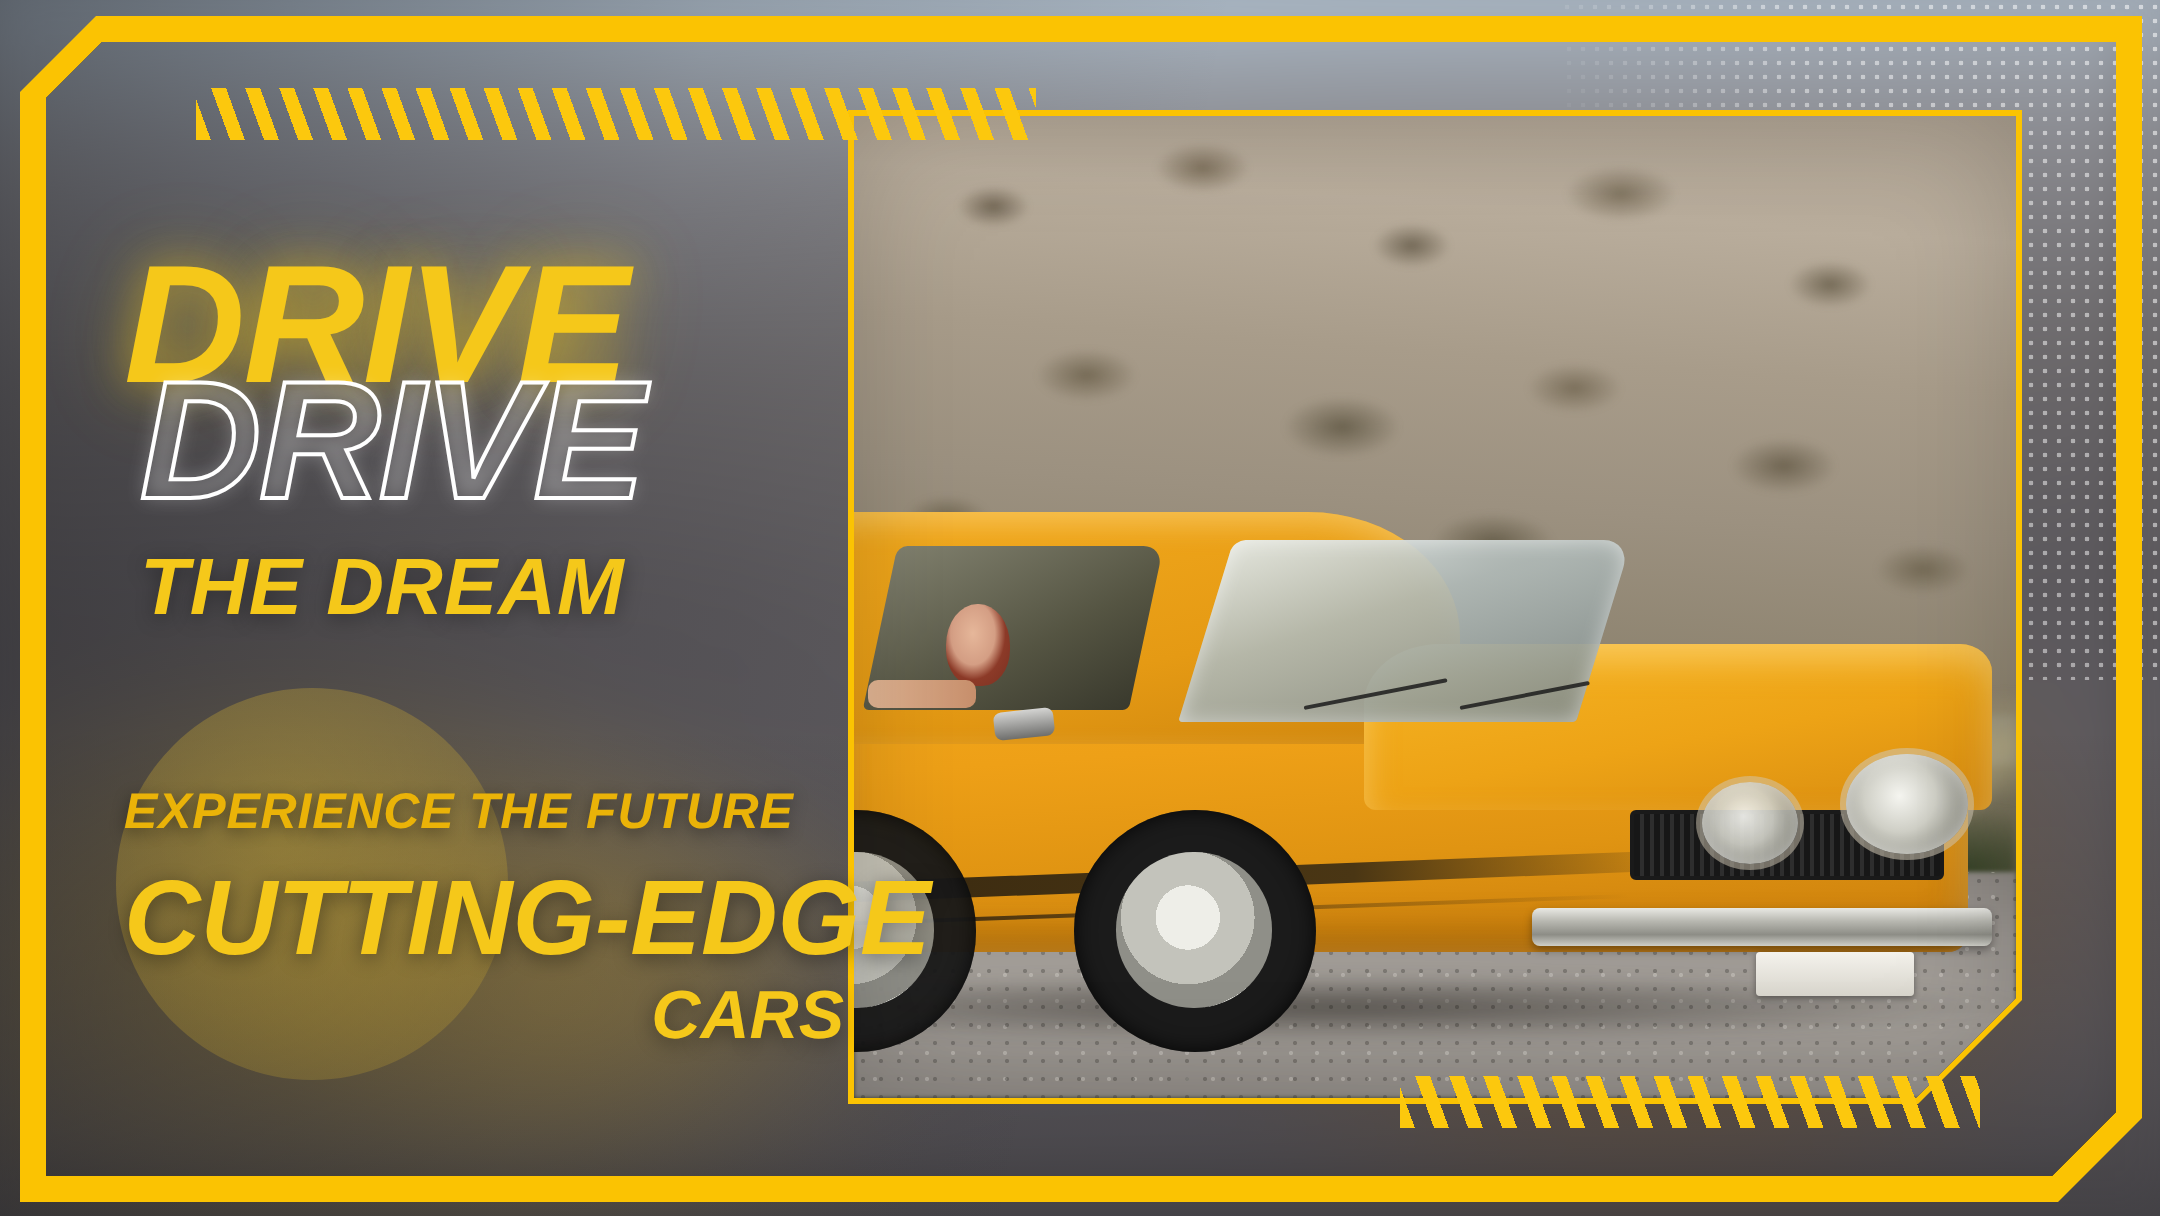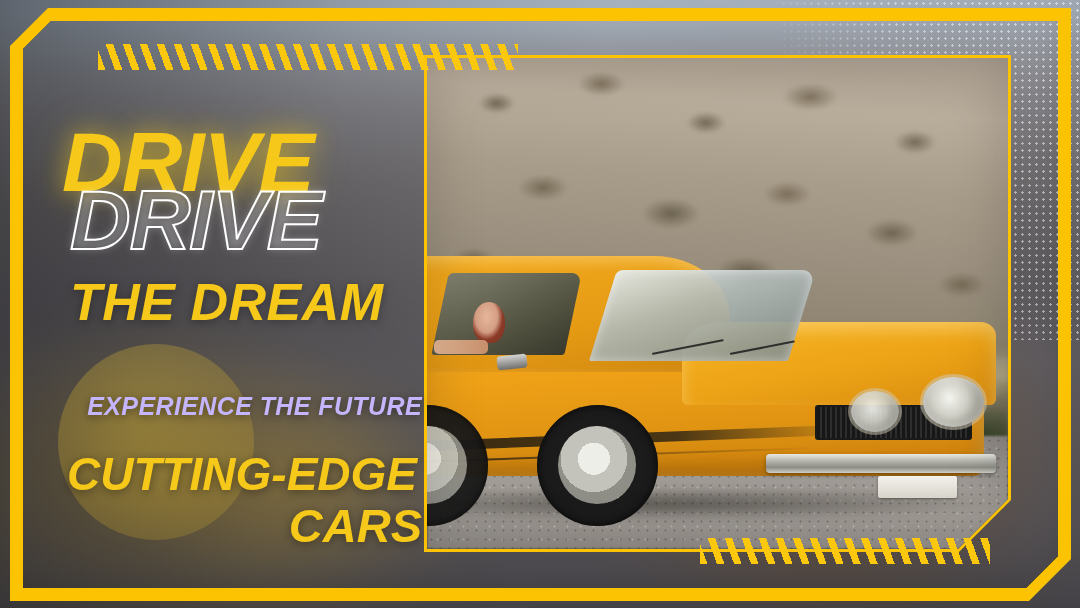--- a/index.html
+++ b/index.html
@@ -317,45 +317,45 @@
     font-size:84px; font-weight:bold; font-style:italic;
     letter-spacing:-1px;
     line-height:.92;
     color:transparent;
     -webkit-text-stroke:2px #ffffff;
     text-shadow:0 0 10px rgba(255,255,255,0.28);
     white-space:nowrap;
   }
   .hl-sub {
     position:absolute; left:8px; top:148px;
-    font-size:52px; font-weight:bold; font-style:italic;
+    font-size:40px; font-weight:bold; font-style:italic;
     color:var(--accentY,#f5c81a);
     letter-spacing:.5px;
     white-space:nowrap;
     text-shadow:0 2px 10px rgba(0,0,0,0.35);
   }
 
   
   .lower { position:absolute; left:62px; top:392px; width:360px; text-align:right; }
   .lower-kicker {
-    font-size:25px; font-weight:bold; font-style:italic; color:#c4b5fd;
+    font-size:25px; font-weight:bold; font-style:italic; color:#eab308;
     letter-spacing:.4px; white-space:nowrap;
     text-shadow:0 2px 8px rgba(0,0,0,0.45);
-    text-align:right;
+    text-align:left;
   }
   .lower-big {
-    margin-top:30px;
-    font-size:46px; font-weight:bold; font-style:italic;
+    margin-top:12px;
+    font-size:53px; font-weight:bold; font-style:italic;
     color:var(--accentY,#f6c81a); letter-spacing:0px; line-height:1.02;
     white-space:nowrap; text-align:center;
     text-shadow:0 2px 10px rgba(0,0,0,0.4);
   }
   .lower-big2 {
     margin-top:4px;
-    font-size:47px; font-weight:bold; font-style:italic;
+    font-size:34px; font-weight:bold; font-style:italic;
     color:var(--accentY,#f6c81a); letter-spacing:0px; line-height:1.02;
     white-space:nowrap; text-align:right;
     text-shadow:0 2px 10px rgba(0,0,0,0.4);
   }
 </style>
 </head>
 <body>
 
 <div id="stage" style="--frameY: #fbc302; --accentY: #f5c81a; --stripeY: #fcc80d;">
 

